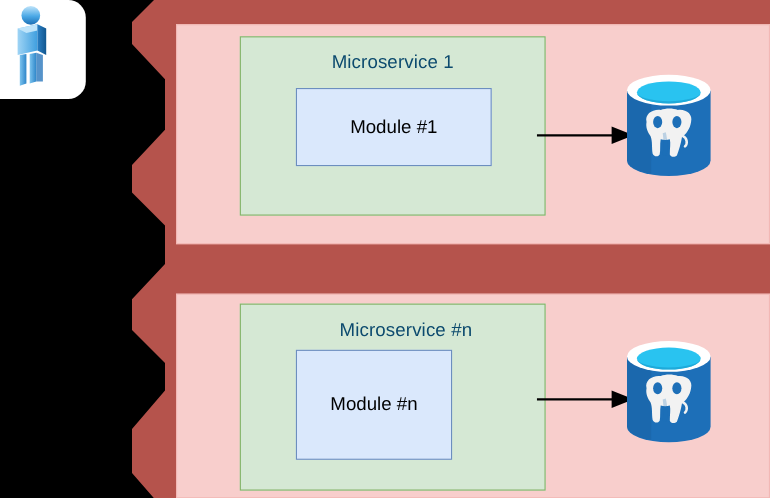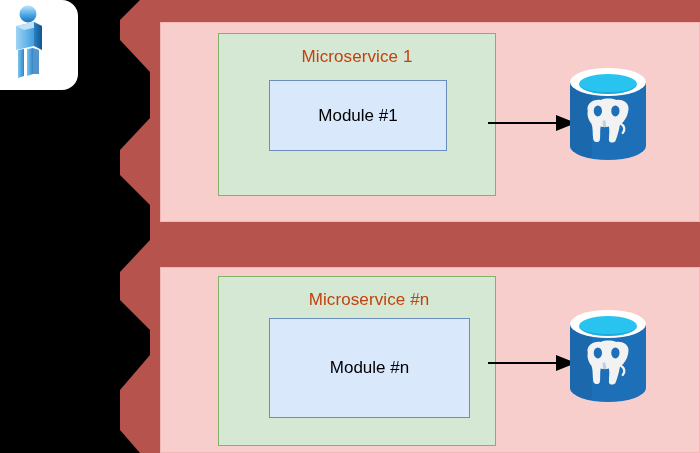--- a/index.html
+++ b/index.html
@@ -74,38 +74,38 @@
   }
   .green-box.top    { left: 218px; top: 33px;  width: 278px; height: 163px; }
   .green-box.bottom { left: 218px; top: 276px; width: 278px; height: 170px; }
 
   .green-label {
     position: absolute;
     left: 0;
     right: 0;
     text-align: center;
     font-size: 17px;
-    color: #c2410c;
+    color: #0c4a6e;
     letter-spacing: 0.1px;
   }
   .green-box.top .green-label    { top: 13px; }
   .green-box.bottom .green-label { top: 13px; padding-left: 24px; }
 
   
   .blue-box {
     position: absolute;
     background: #dae8fc;
     border: 1.5px solid #6c8ebf;
     box-sizing: border-box;
     display: flex;
     align-items: center;
     justify-content: center;
   }
   .blue-box.top    { left: 269px; top: 80px;  width: 178px; height: 71px; }
-  .blue-box.bottom { left: 269px; top: 318px; width: 201px; height: 100px; }
+  .blue-box.bottom { left: 269px; top: 318px; width: 142px; height: 100px; }
 
   .blue-label {
     font-size: 17px;
     color: #000000;
   }
 
   
   .arrow-svg {
     position: absolute;
     pointer-events: none;

